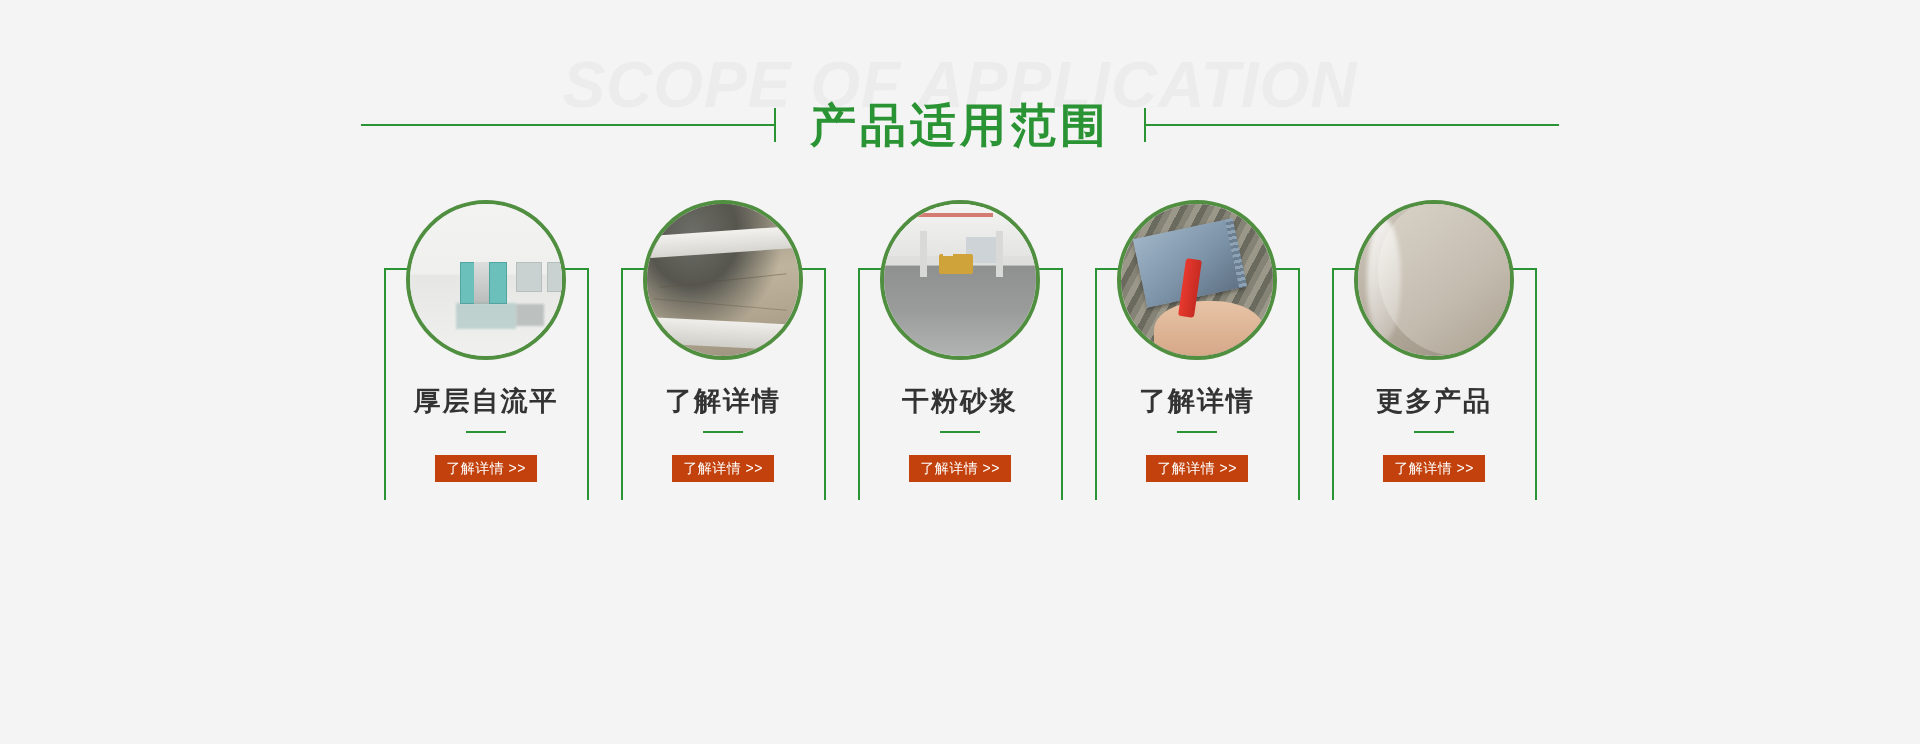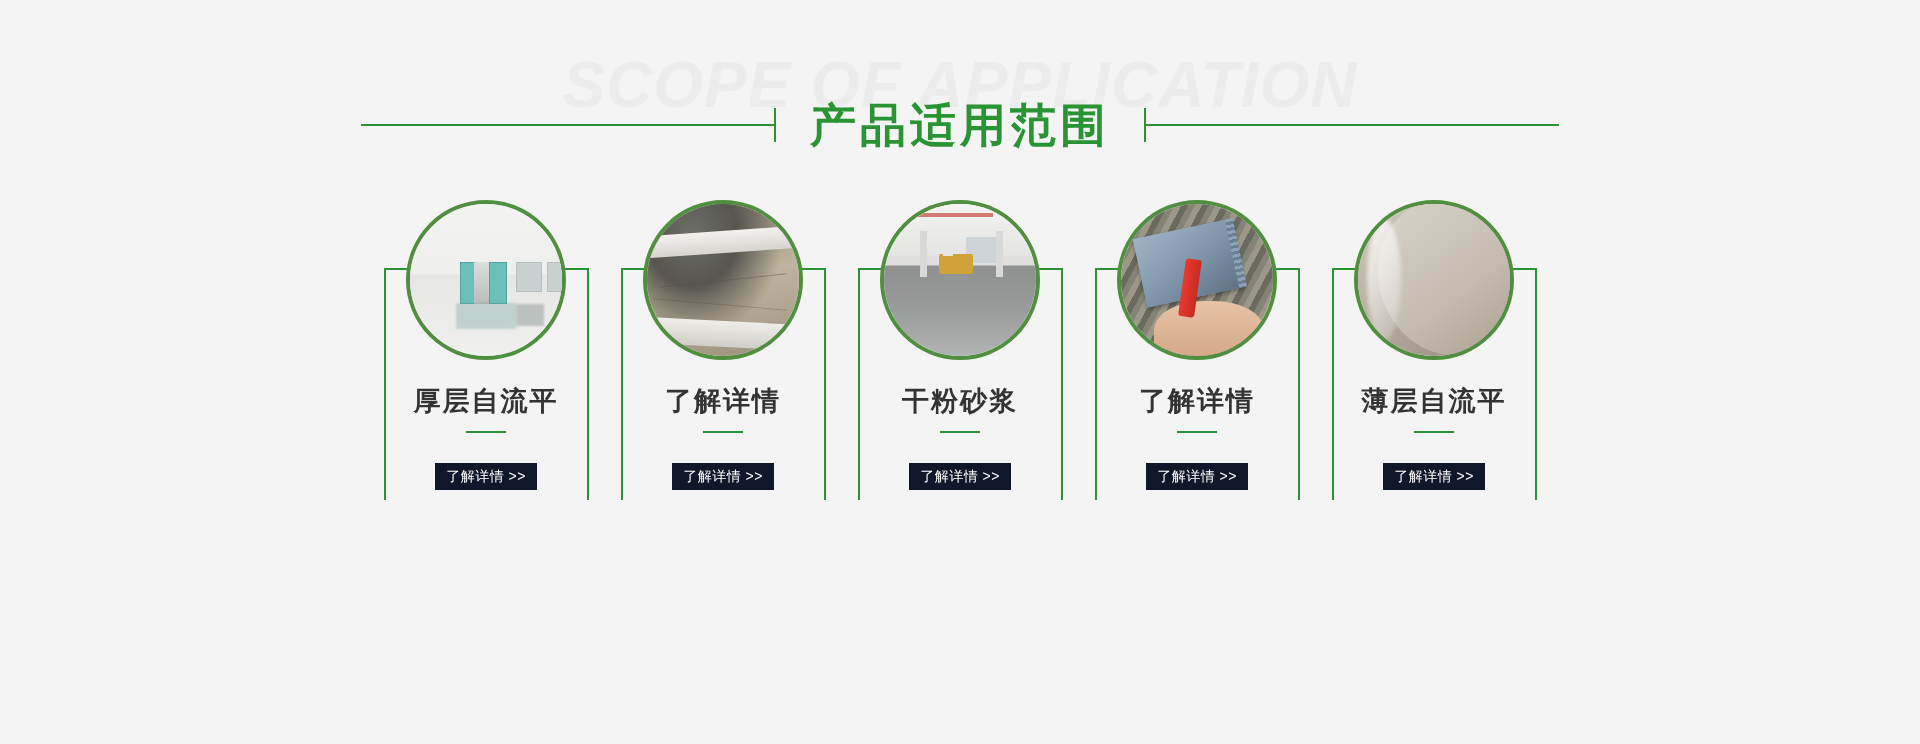--- a/index.html
+++ b/index.html
@@ -269,22 +269,22 @@
     font-family:"Liberation Sans","DejaVu Sans",sans-serif;
   }
   .card-divider{
     width:40px; height:2px;
     background:#2a9434;
     margin:16px auto 0;
   }
   .btn{
     display:block;
     width:102px;
-    margin:30px auto 0;
-    background:#0f172a;
+    margin:22px auto 0;
+    background:#c2410c;
     color:#ffffff;
     font-size:14px;
     text-align:center;
     padding:6px 0 7px;
     letter-spacing:.5px;
     border:none;
     cursor:pointer;
     line-height:1;
     white-space:nowrap;
     font-family:"Liberation Sans","DejaVu Sans",sans-serif;
@@ -394,18 +394,18 @@
         <div class="f-right"></div>
       <div class="f-top-l"></div>
         <div class="f-top-r"></div>
     </div>
     <div class="circle">
       <div class="photo photo-plate">
         <div class="disc"></div>
           <div class="shine"></div>
       </div>
     </div>
-    <div class="card-title">薄层自流平</div>
+    <div class="card-title">更多产品</div>
     <div class="card-divider"></div>
     <button class="btn">了解详情 &gt;&gt;</button>
   </div>
 
 </div>
 
 </body></html>

